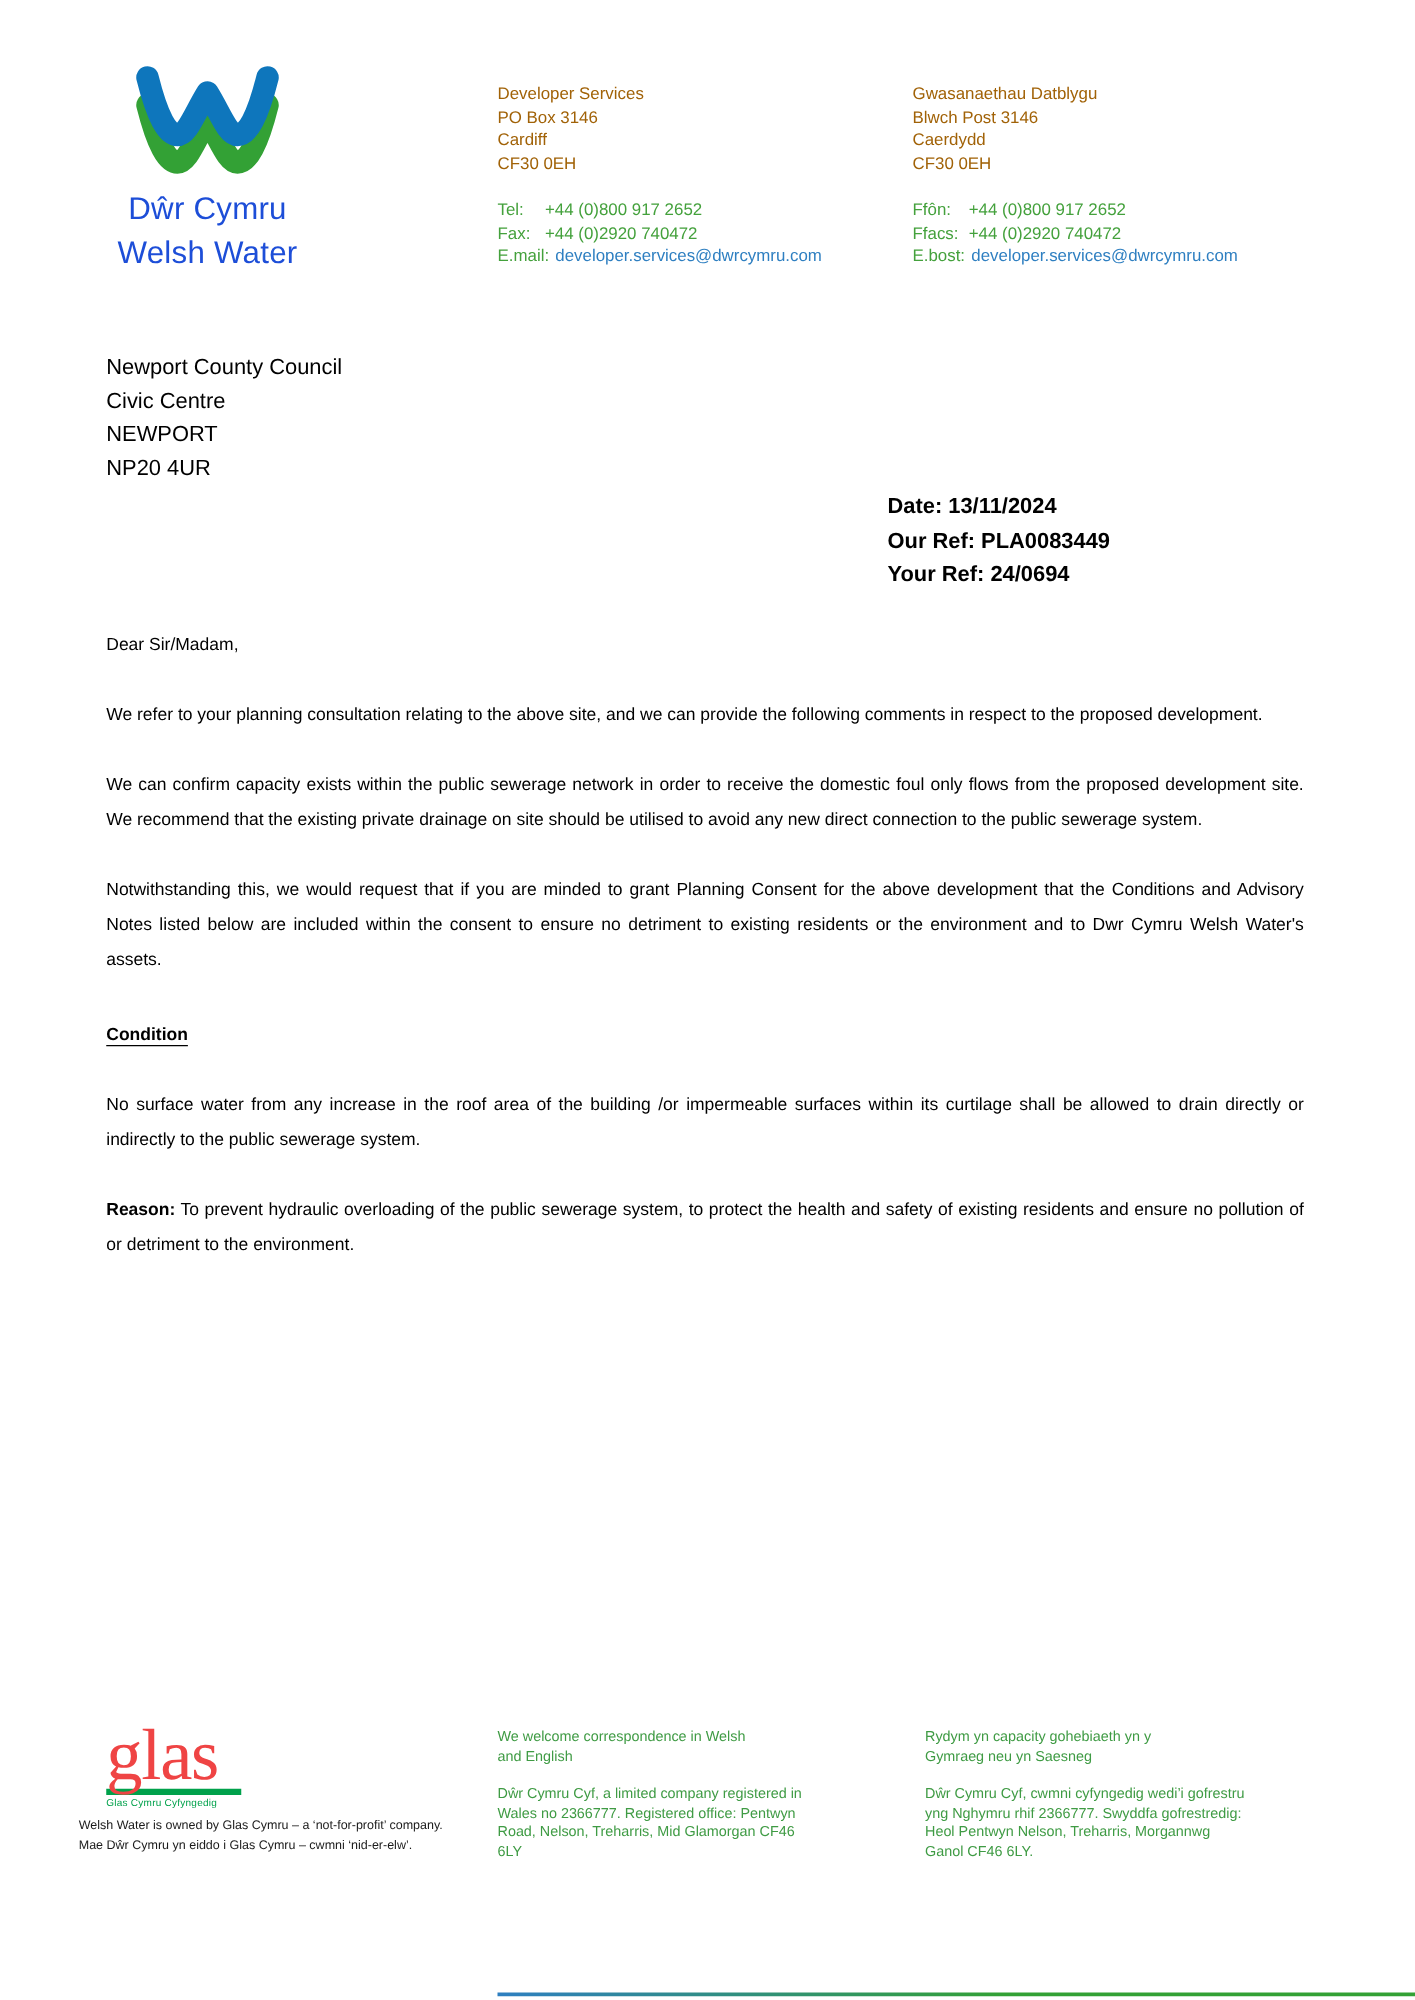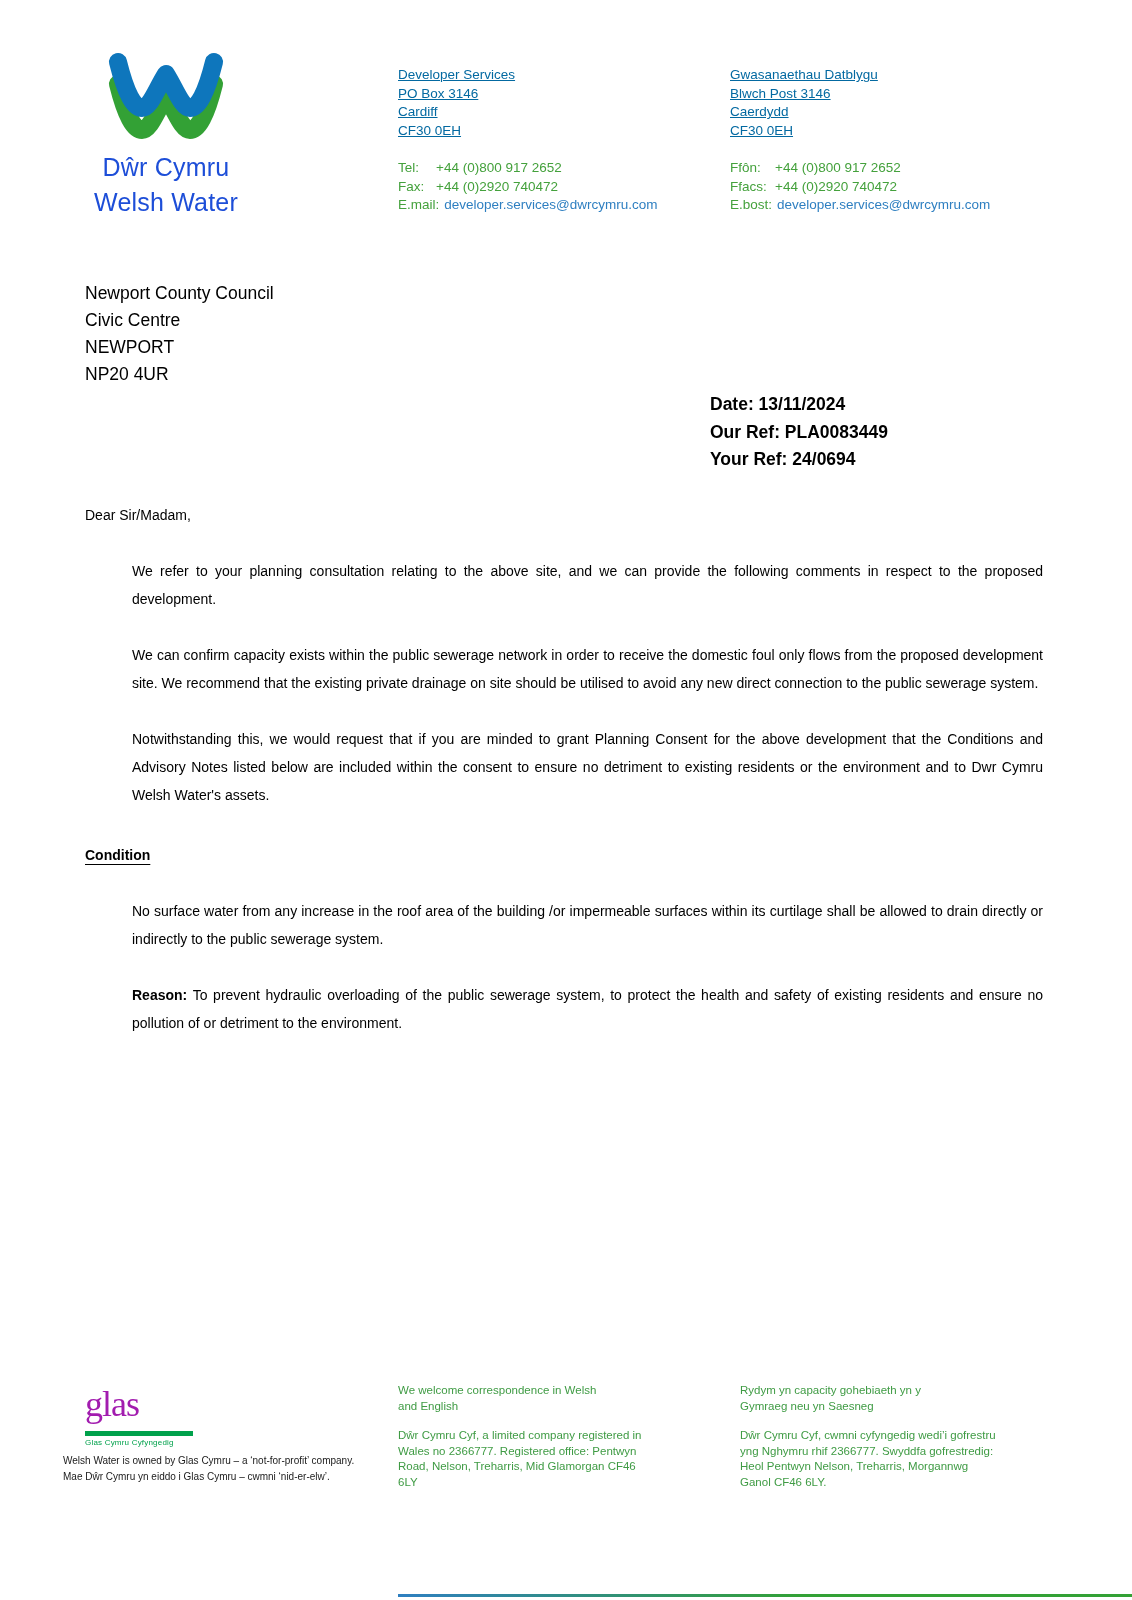--- a/index.html
+++ b/index.html
@@ -34,21 +34,21 @@
     font-size: 25px;
     font-weight: 500;
     line-height: 35px;
     letter-spacing: 0.2px;
   }
   .logo-line1 { margin-top: 6px; }
 
   .contact-col { position: absolute; top: 66px; font-size: 13.5px; line-height: 18.5px; }
   .col-en { left: 398px; }
   .col-cy { left: 730px; }
-  .addr { color: #0369a1; text-decoration: underline; }
+  .addr { color: #a16207; }
   .tels { margin-top: 19px; color: #44a13c; }
   .tel-line .lbl { display: inline-block; margin-right: 5px; }
   .tel-line .lbl-fixed { min-width: 33px; }
   .col-cy .tel-line .lbl-fixed { min-width: 40px; }
   .email-val { color: #2e7fc1; }
 
   
   .recipient {
     position: absolute;
     left: 85px;
@@ -69,36 +69,36 @@
   .body {
     position: absolute;
     left: 85px;
     top: 501px;
     width: 958px;
     font-size: 14px;
     line-height: 28px;
   }
   .subject { margin-top: 26px; font-weight: bold; }
   .subject-line { white-space: pre-wrap; }
-  .body p.par { margin-top: 28px; text-align: justify; margin-left: 47px; }
+  .body p.par { margin-top: 28px; text-align: justify; }
   .condition-heading {
     margin-top: 32px;
     font-weight: bold;
     text-decoration: underline;
     text-underline-offset: 4px;
   }
   .bold { font-weight: bold; }
 
   
   .glas-block { position: absolute; left: 85px; top: 1378px; }
   .glas-wordmark {
     font-family: "Liberation Serif", "DejaVu Serif", serif;
-    font-size: 36px;
+    font-size: 58px;
     line-height: 52px;
-    color: #a21caf;
+    color: #ef4444;
     letter-spacing: -1px;
   }
   .glas-bar { width: 108px; height: 5px; background: #00a14b; margin-top: 1px; }
   .glas-caption { font-size: 8px; color: #00a14b; margin-top: 2px; letter-spacing: 0.2px; }
 
   .ownership {
     position: absolute;
     left: 63px;
     top: 1453px;
     font-size: 10px;

